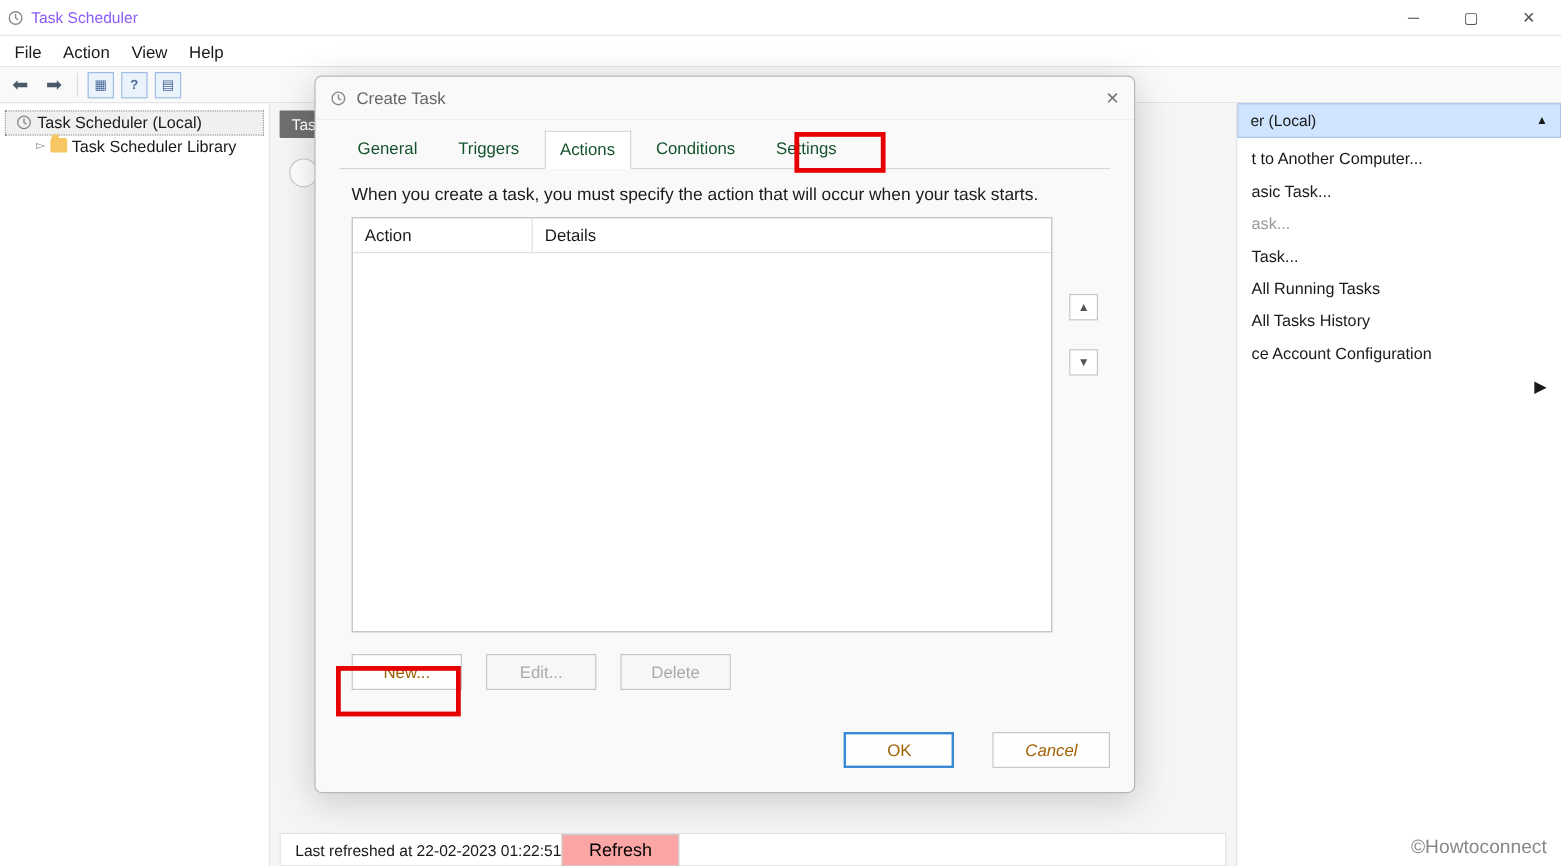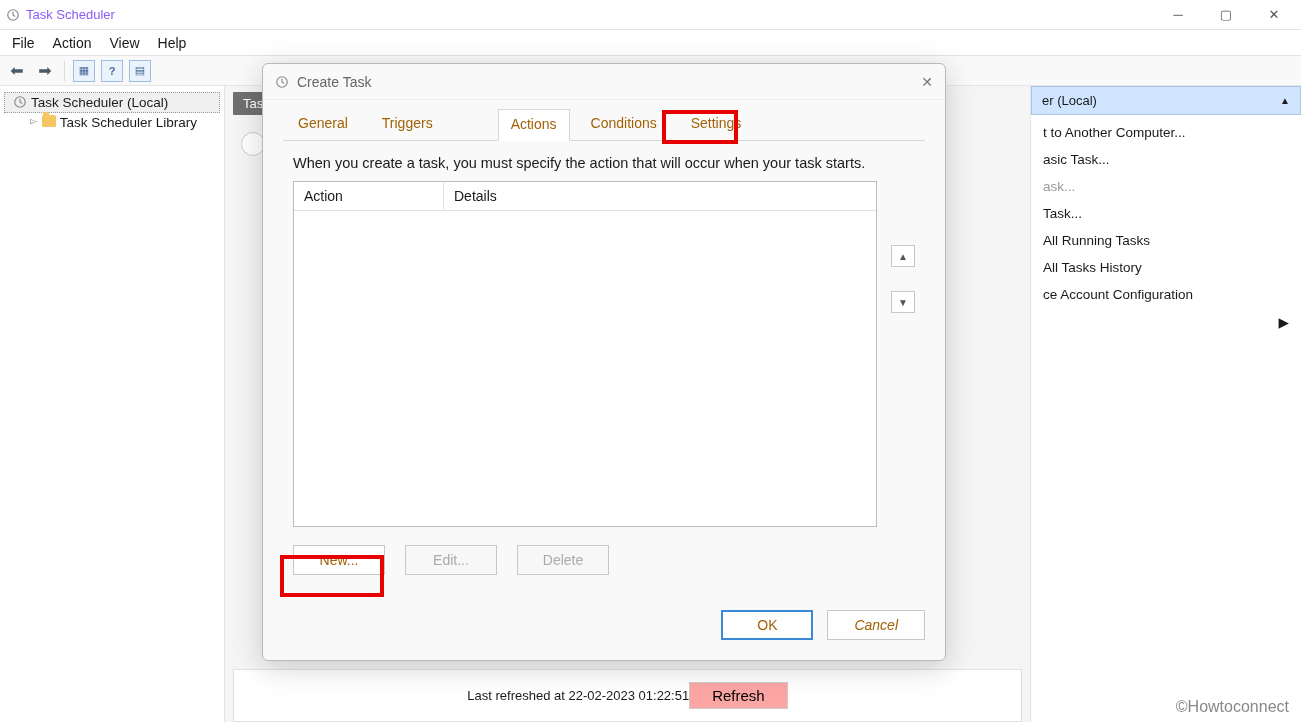--- a/index.html
+++ b/index.html
@@ -77,26 +77,26 @@
     top: 6px; left: 8px;
     background: #6f6f6f;
     color: #fff;
     padding: 4px 10px;
     font-size: 13px;
     border-radius: 1px;
   }
   .statusbar {
     position: absolute;
     left: 8px; right: 8px; bottom: 0;
-    height: 53px;
+    height: 28px;
     background: #fff;
     border: 1px solid #e0e0e0;
     display: flex;
     align-items: center;
-    justify-content: center;
+    justify-content: flex-start;
     padding: 0 12px;
   }
   .statusbar .refresh-btn {
     border: 1px solid #ccc;
     background: #fca5a5;
     padding: 4px 22px;
     font-size: 15px;
   }
   .right-pane {
     width: 270px;
@@ -144,32 +144,31 @@
   .dlg-body { flex: 1; padding: 8px 20px 0 20px; display: flex; flex-direction: column; }
   .tabstrip {
     display: flex;
     gap: 8px;
     border-bottom: 1px solid #d7d7d7;
     padding-left: 2px;
   }
   .tab {
     padding: 6px 12px 8px;
     font-size: 14px;
-    color: #a16207;
+    color: #14532d;
     cursor: default;
     border: 1px solid transparent;
     border-bottom: none;
   }
   .tab.active {
     background: #fff;
     border: 1px solid #d7d7d7;
     border-bottom: 1px solid #fff;
     position: relative;
     top: 1px;
-    margin-left: 44px;
   }
   .tab-hint {
     padding: 14px 10px 10px;
     font-size: 14.5px;
   }
   .action-table-wrap {
     display: flex;
     gap: 14px;
     padding: 0 10px;
     align-items: flex-start;
@@ -207,21 +206,21 @@
     min-width: 92px;
     padding: 6px 14px;
     border: 1px solid #c7c7c7;
     background: #fefefe;
     font-size: 14px;
     color: #a16207;
     text-align: center;
   }
   .btn.disabled { color: #aaa; background: #f7f7f7; }
   .dlg-footer {
-    display: flex; justify-content: flex-end; gap: 14px;
+    display: flex; justify-content: flex-end; gap: 32px;
     padding: 10px 20px 20px;
   }
   .btn.primary { border: 2px solid #3a89d6; padding: 5px 32px; }
   .btn.secondary { padding: 6px 26px; font-style: italic; }
 
   
   .red-box { border: 4px solid #e60000; pointer-events: none; }
   .red-tab { position: absolute; }
   .red-new { position: absolute; }
 

